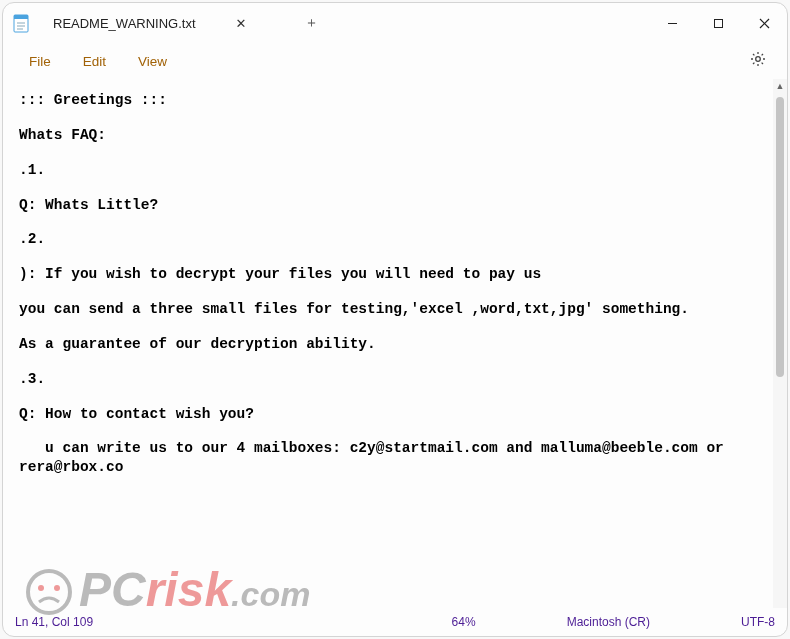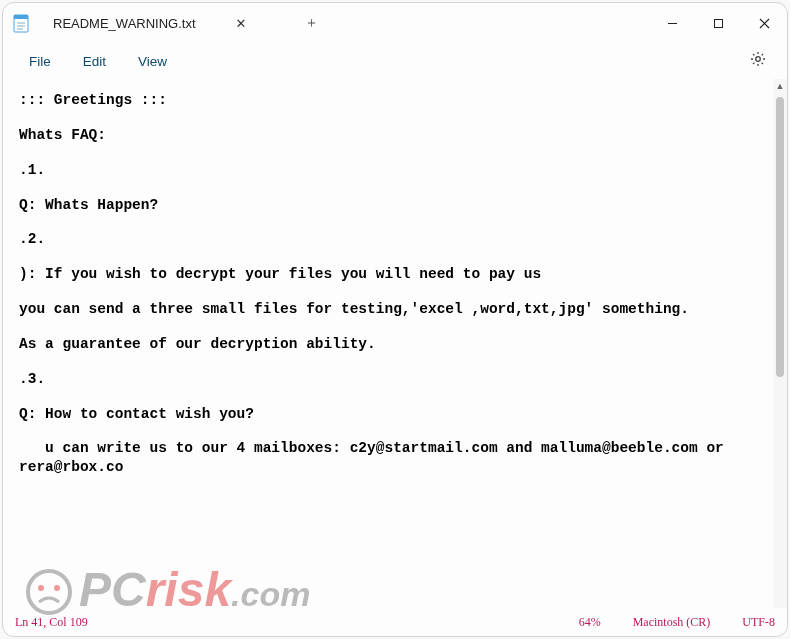--- a/index.html
+++ b/index.html
@@ -56,21 +56,21 @@
 }
 .menubar {
   height: 36px;
   display: flex;
   align-items: center;
   padding: 0 10px;
 }
 .menu-item {
   padding: 4px 16px;
   font-size: 13.5px;
-  color: #0c4a6e;
+  color: #a16207;
   cursor: pointer;
 }
 .settings-btn { margin-left: auto; padding: 4px 10px; cursor: pointer; }
 .content-wrap {
   flex: 1;
   display: flex;
   position: relative;
   overflow: hidden;
 }
 .content {
@@ -108,23 +108,22 @@
   background: #c4c4c4;
   border-radius: 4px;
   cursor: pointer;
 }
 .statusbar {
   height: 28px;
   display: flex;
   align-items: center;
   padding: 0 12px;
   font-size: 12px;
-  color: #be185d;
-  gap: 32px;
-  font-family: Liberation Serif, serif;
+  color: #4c1d95;
+  gap: 91px;
 }
 .statusbar .spacer { flex: 1; }
 .watermark {
   position: absolute;
   left: 14px;
   bottom: 12px;
   opacity: 0.45;
   pointer-events: none;
 }
 .wm-text {
@@ -188,21 +187,21 @@
         </g>
       </svg>
     </div>
   </div>
 
   <div class="content-wrap">
     <div class="content">
       <p>::: Greetings :::</p>
       <p>Whats FAQ:</p>
       <p>.1.</p>
-      <p>Q: Whats Happen?</p>
+      <p>Q: Whats Little?</p>
       <p>.2.</p>
       <p>): If you wish to decrypt your files you will need to pay us</p>
       <p>you can send a three small files for testing,'excel ,word,txt,jpg' something.</p>
       <p>As a guarantee of our decryption ability.</p>
       <p>.3.</p>
       <p>Q: How to contact wish you?</p>
       <p>   u can write us to our 4 mailboxes: c2y@startmail.com and malluma@beeble.com or    rera@rbox.co</p>
     </div>
     <div class="scrollbar">
       <div class="scroll-arrow">▲</div>

